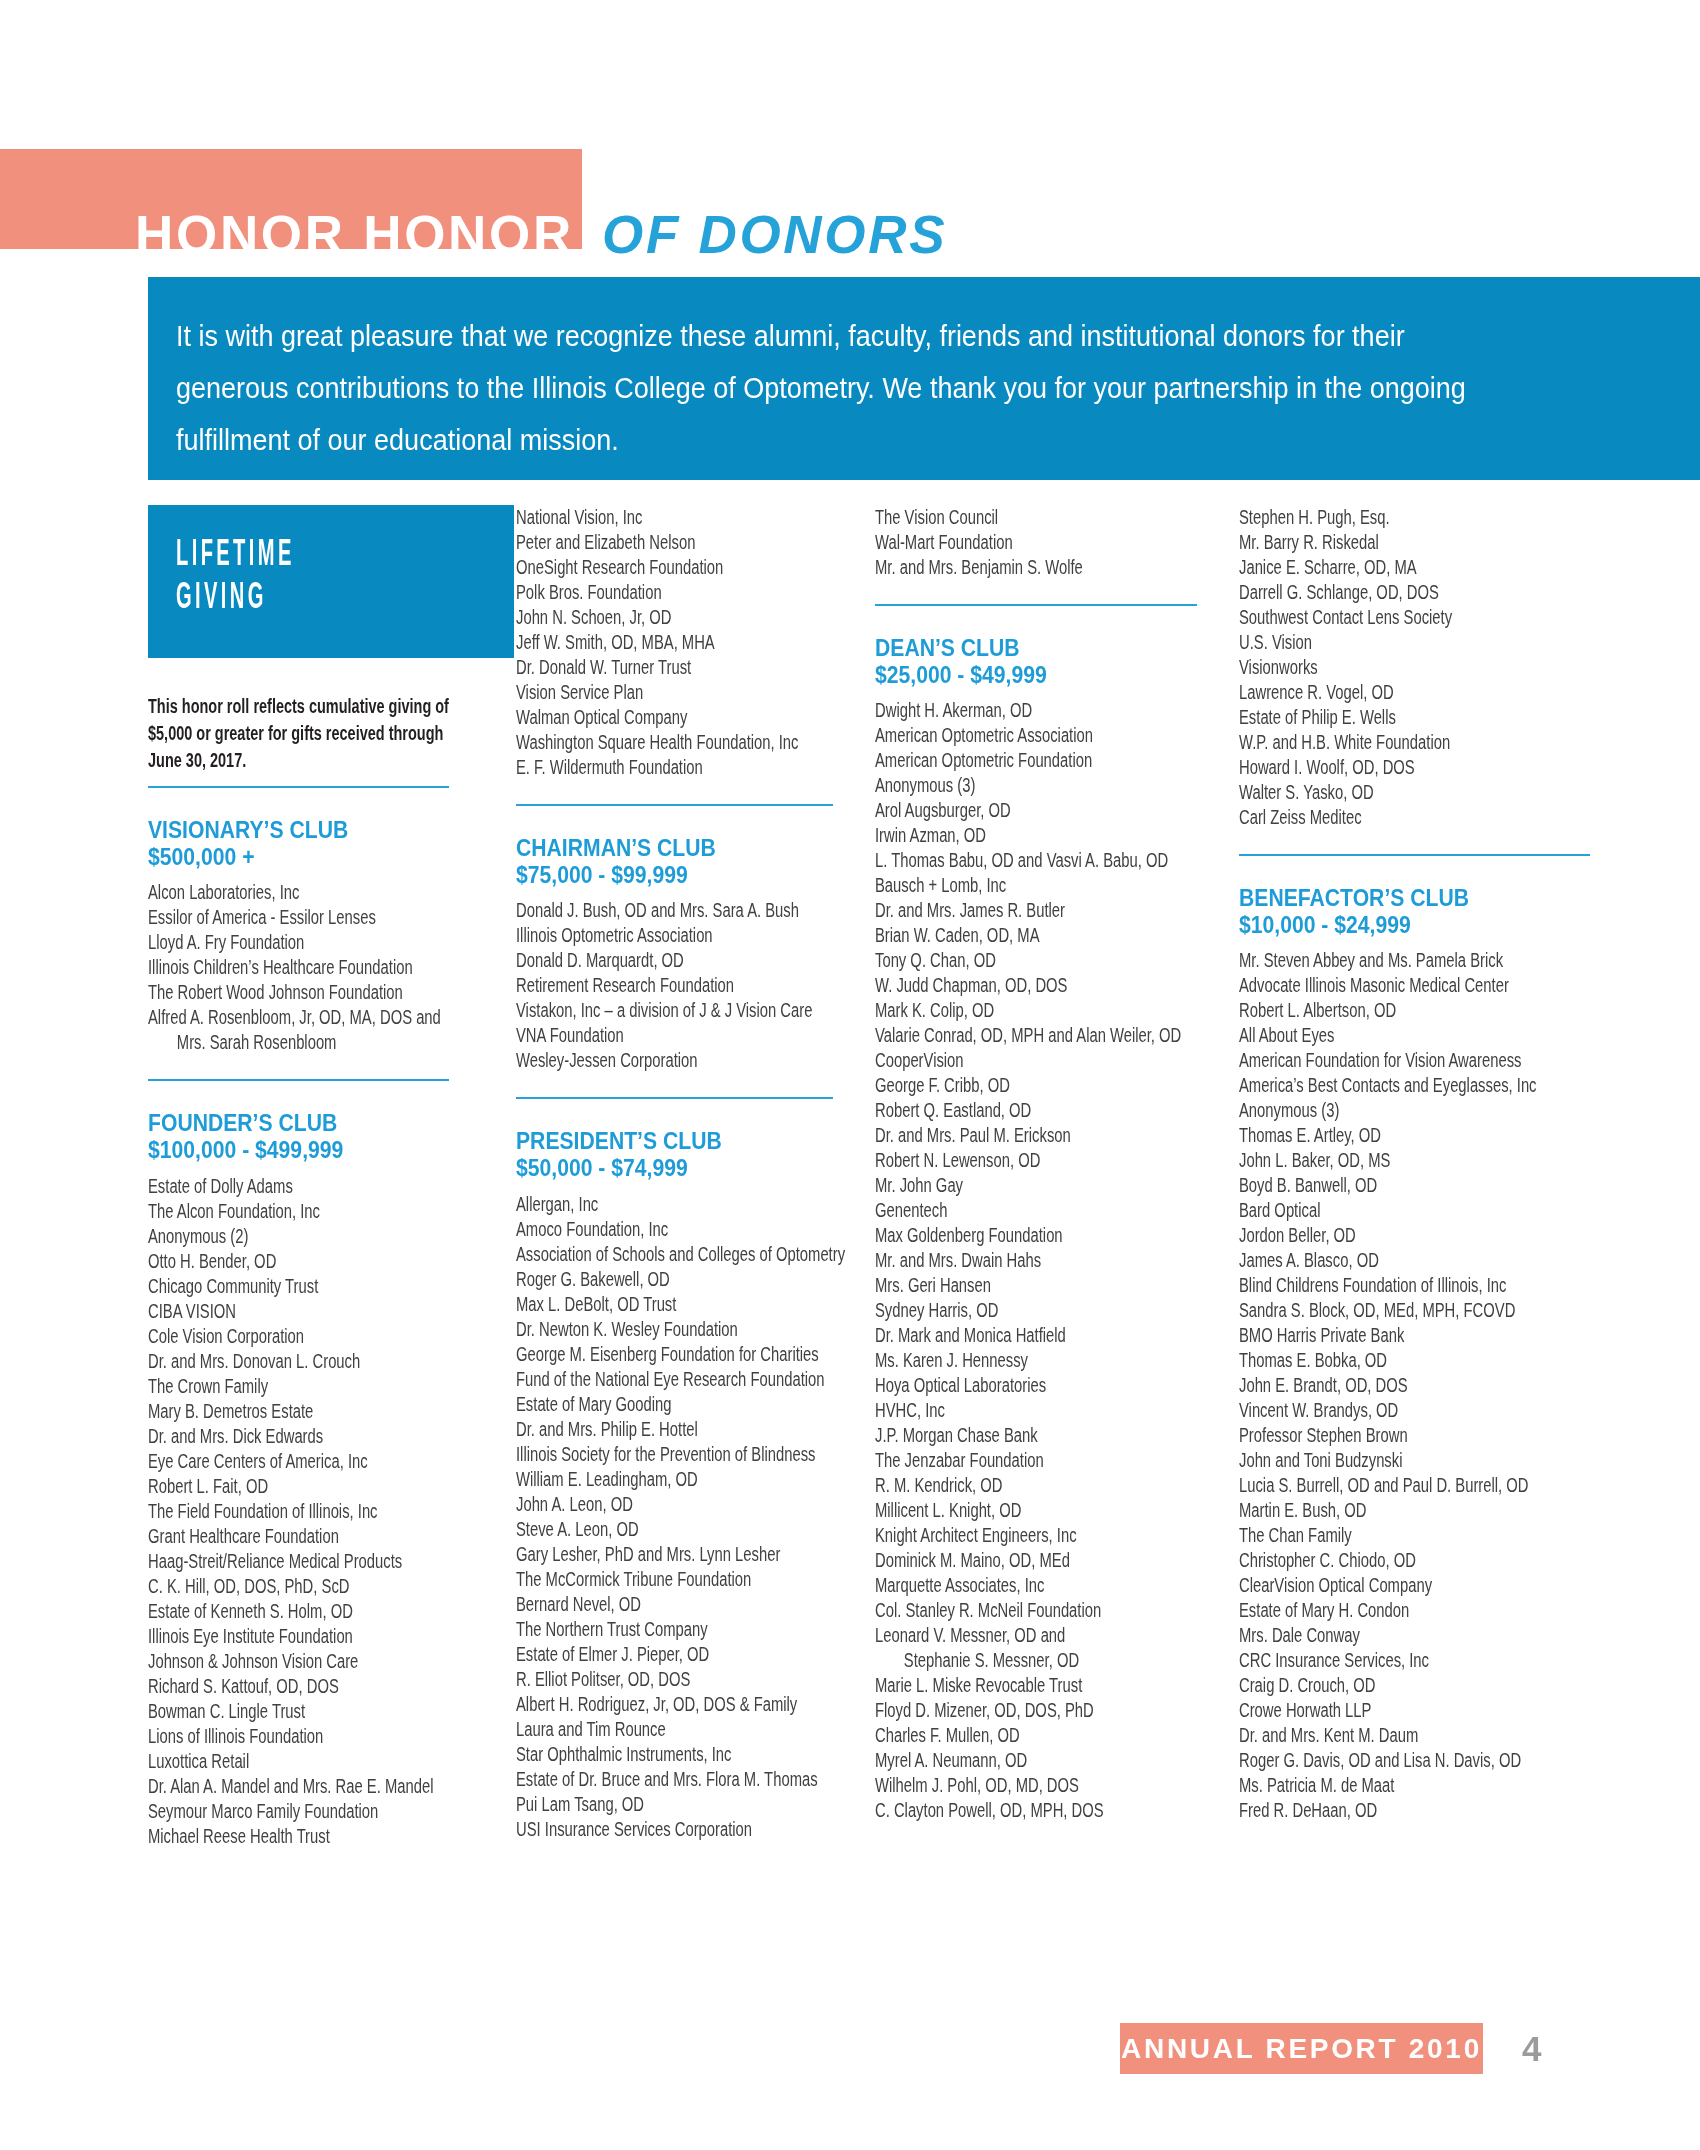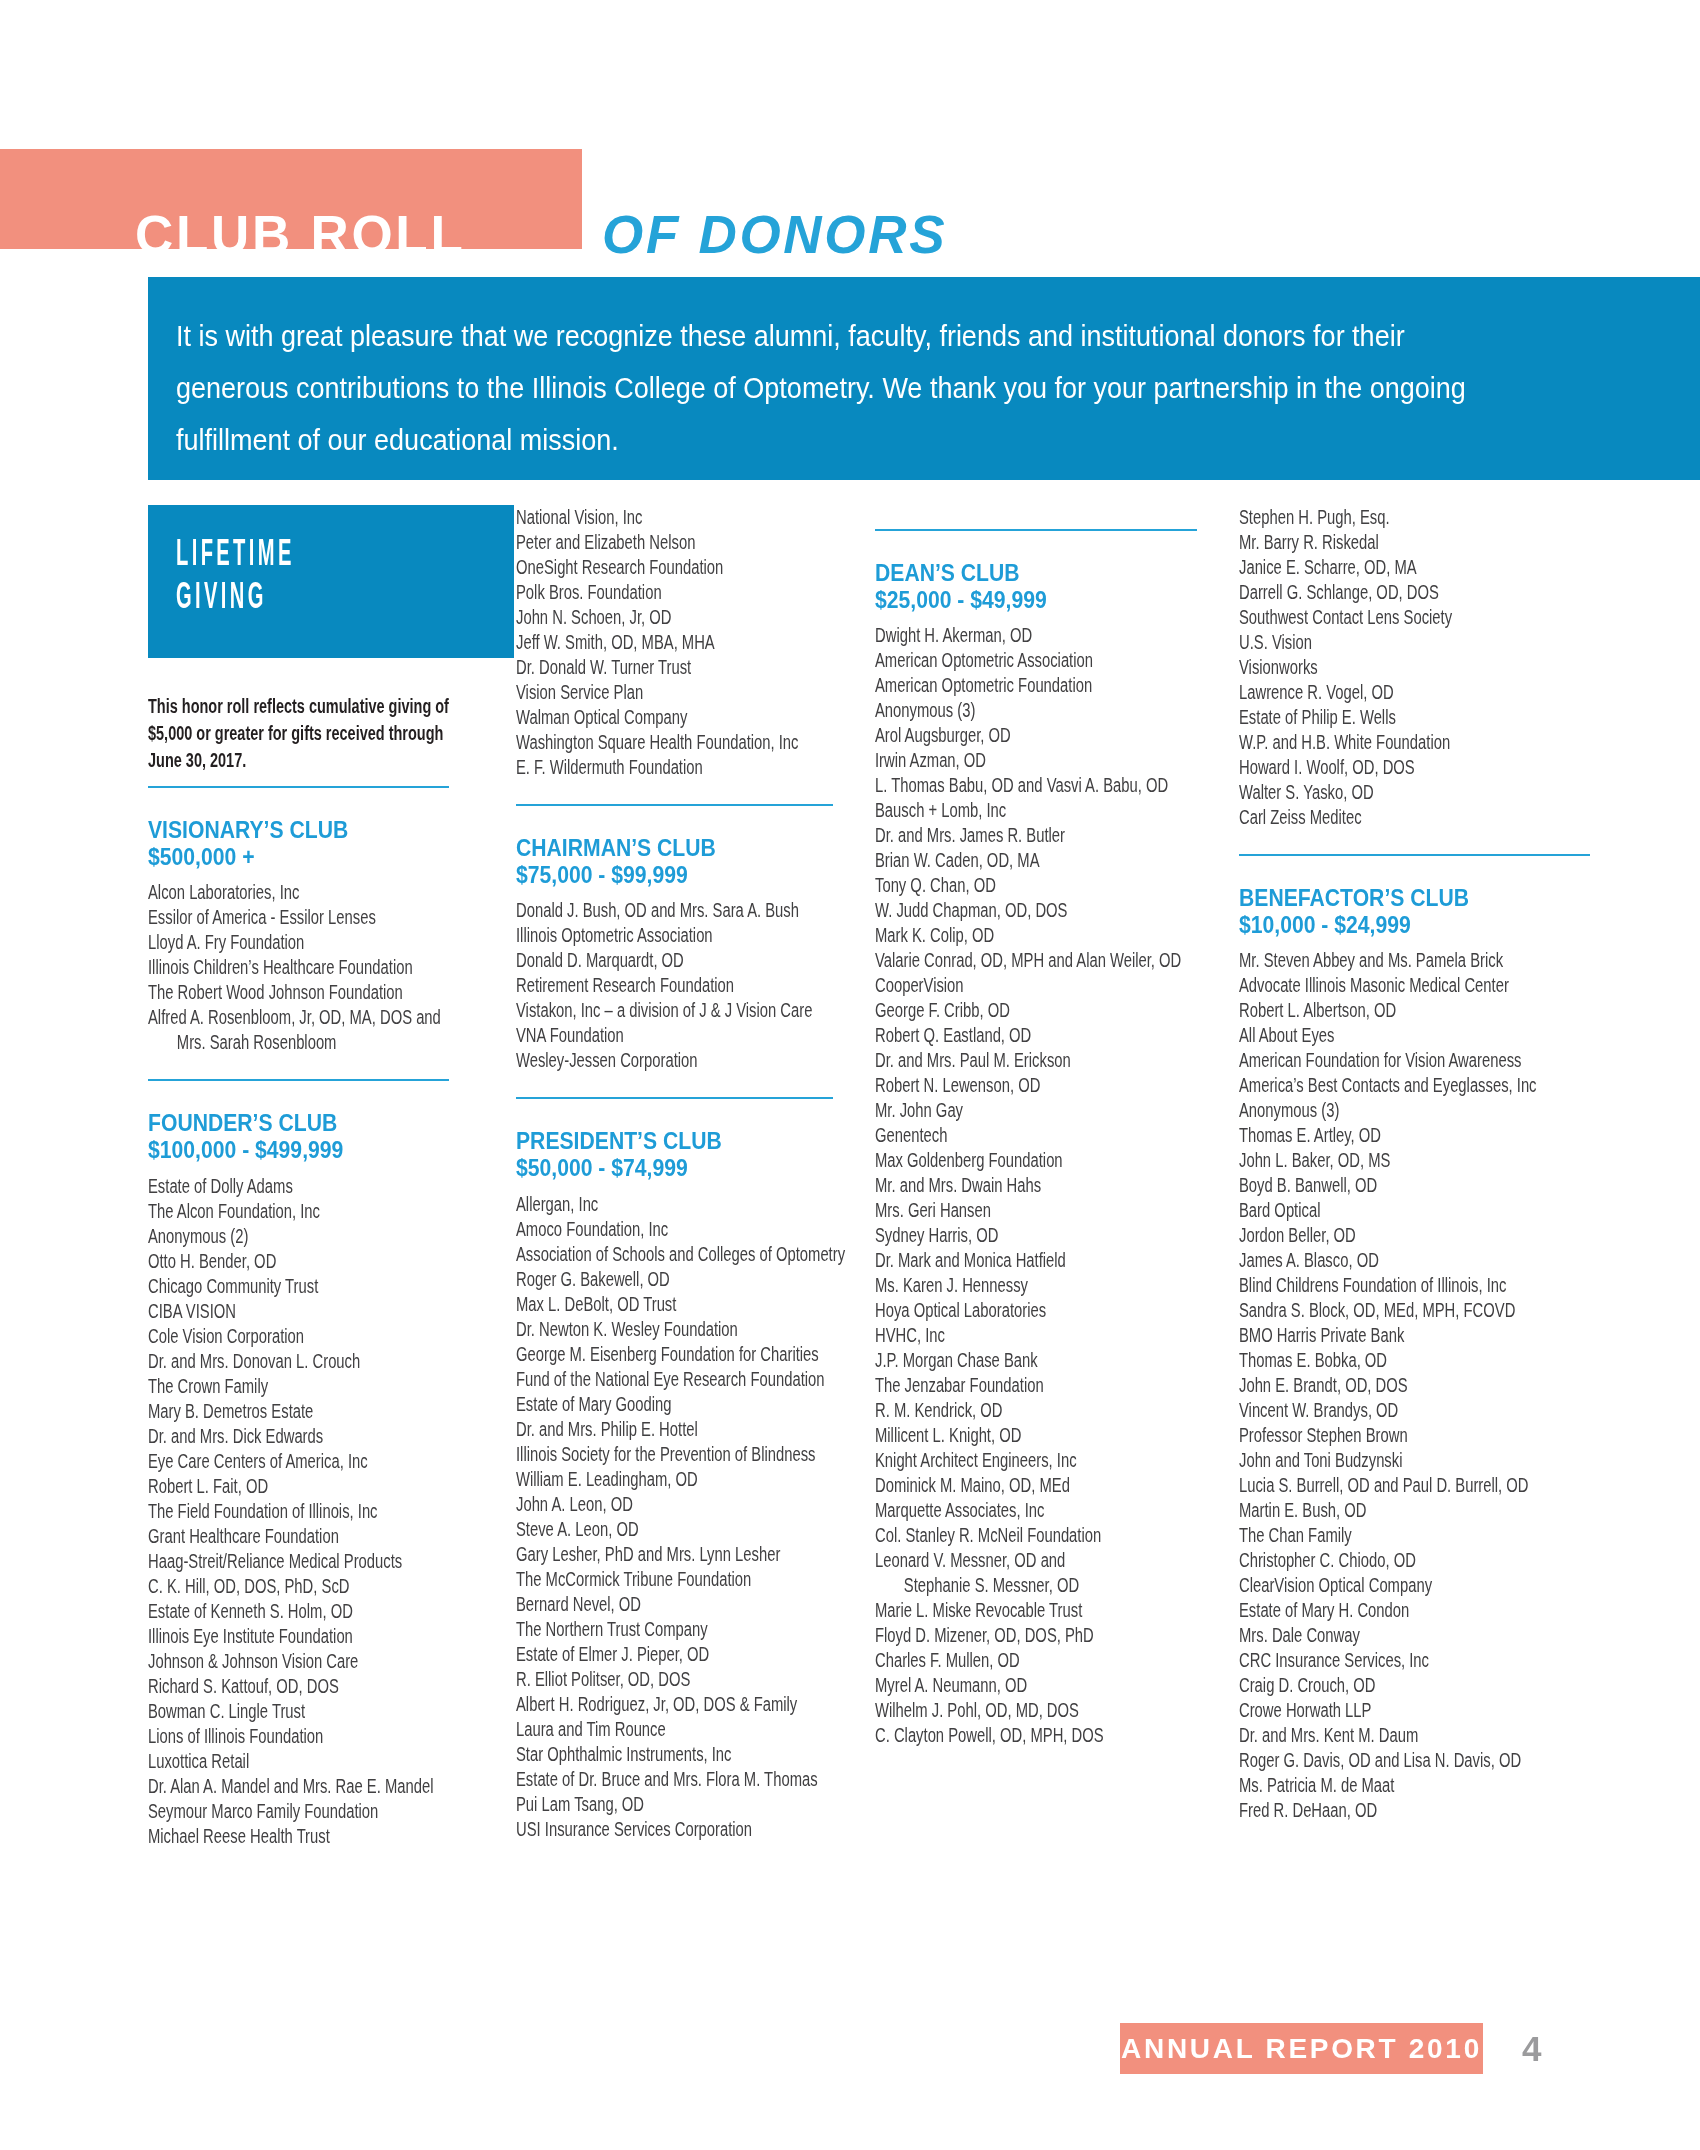--- a/index.html
+++ b/index.html
@@ -49,21 +49,21 @@
         color:#ffffff;font-size:28px;font-weight:bold;letter-spacing:2.7px;text-align:center;line-height:51px;}
   .page-number{position:absolute;left:1522px;top:2023px;height:51px;line-height:51px;
         font-size:35px;font-weight:bold;color:var(--pagenum);}
 </style>
 </head>
 <body>
 
 <div class="page">
 
   <div class="title-bar"></div>
-  <h1 class="title-left">CLUB ROLL</h1>
+  <h1 class="title-left">HONOR HONOR</h1>
   <h1 class="title-right">OF DONORS</h1>
 
   <section class="intro-box">
     <p>It is with great pleasure that we recognize these alumni, faculty, friends and institutional donors for their generous contributions to the Illinois College of Optometry. We thank you for your partnership in the ongoing fulfillment of our educational mission.</p>
   </section>
 
   <aside class="lifetime-box">
     <div>LIFETIME</div>
     <div>GIVING</div>
   </aside>
@@ -168,20 +168,25 @@
         <li>R. Elliot Politser, OD, DOS</li>
         <li>Albert H. Rodriguez, Jr, OD, DOS &amp; Family</li>
         <li>Laura and Tim Rounce</li>
         <li>Star Ophthalmic Instruments, Inc</li>
         <li>Estate of Dr. Bruce and Mrs. Flora M. Thomas</li>
         <li>Pui Lam Tsang, OD</li>
         <li>USI Insurance Services Corporation</li>
       </ul>
     </div>
   <div class="col col-3">
+      <ul class="donors">
+        <li>The Vision Council</li>
+        <li>Wal-Mart Foundation</li>
+        <li>Mr. and Mrs. Benjamin S. Wolfe</li>
+      </ul>
       <div class="divider"></div>
       <h3 class="club">DEAN’S CLUB</h3>
       <div class="range">$25,000 - $49,999</div>
       <ul class="donors">
         <li>Dwight H. Akerman, OD</li>
         <li>American Optometric Association</li>
         <li>American Optometric Foundation</li>
         <li>Anonymous (3)</li>
         <li>Arol Augsburger, OD</li>
         <li>Irwin Azman, OD</li>

